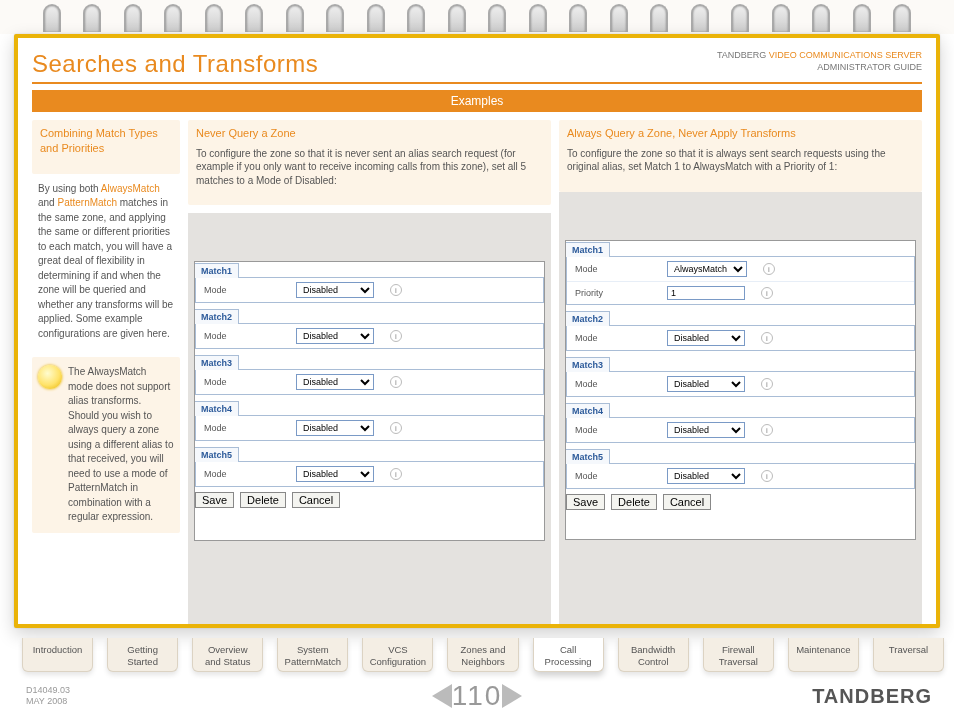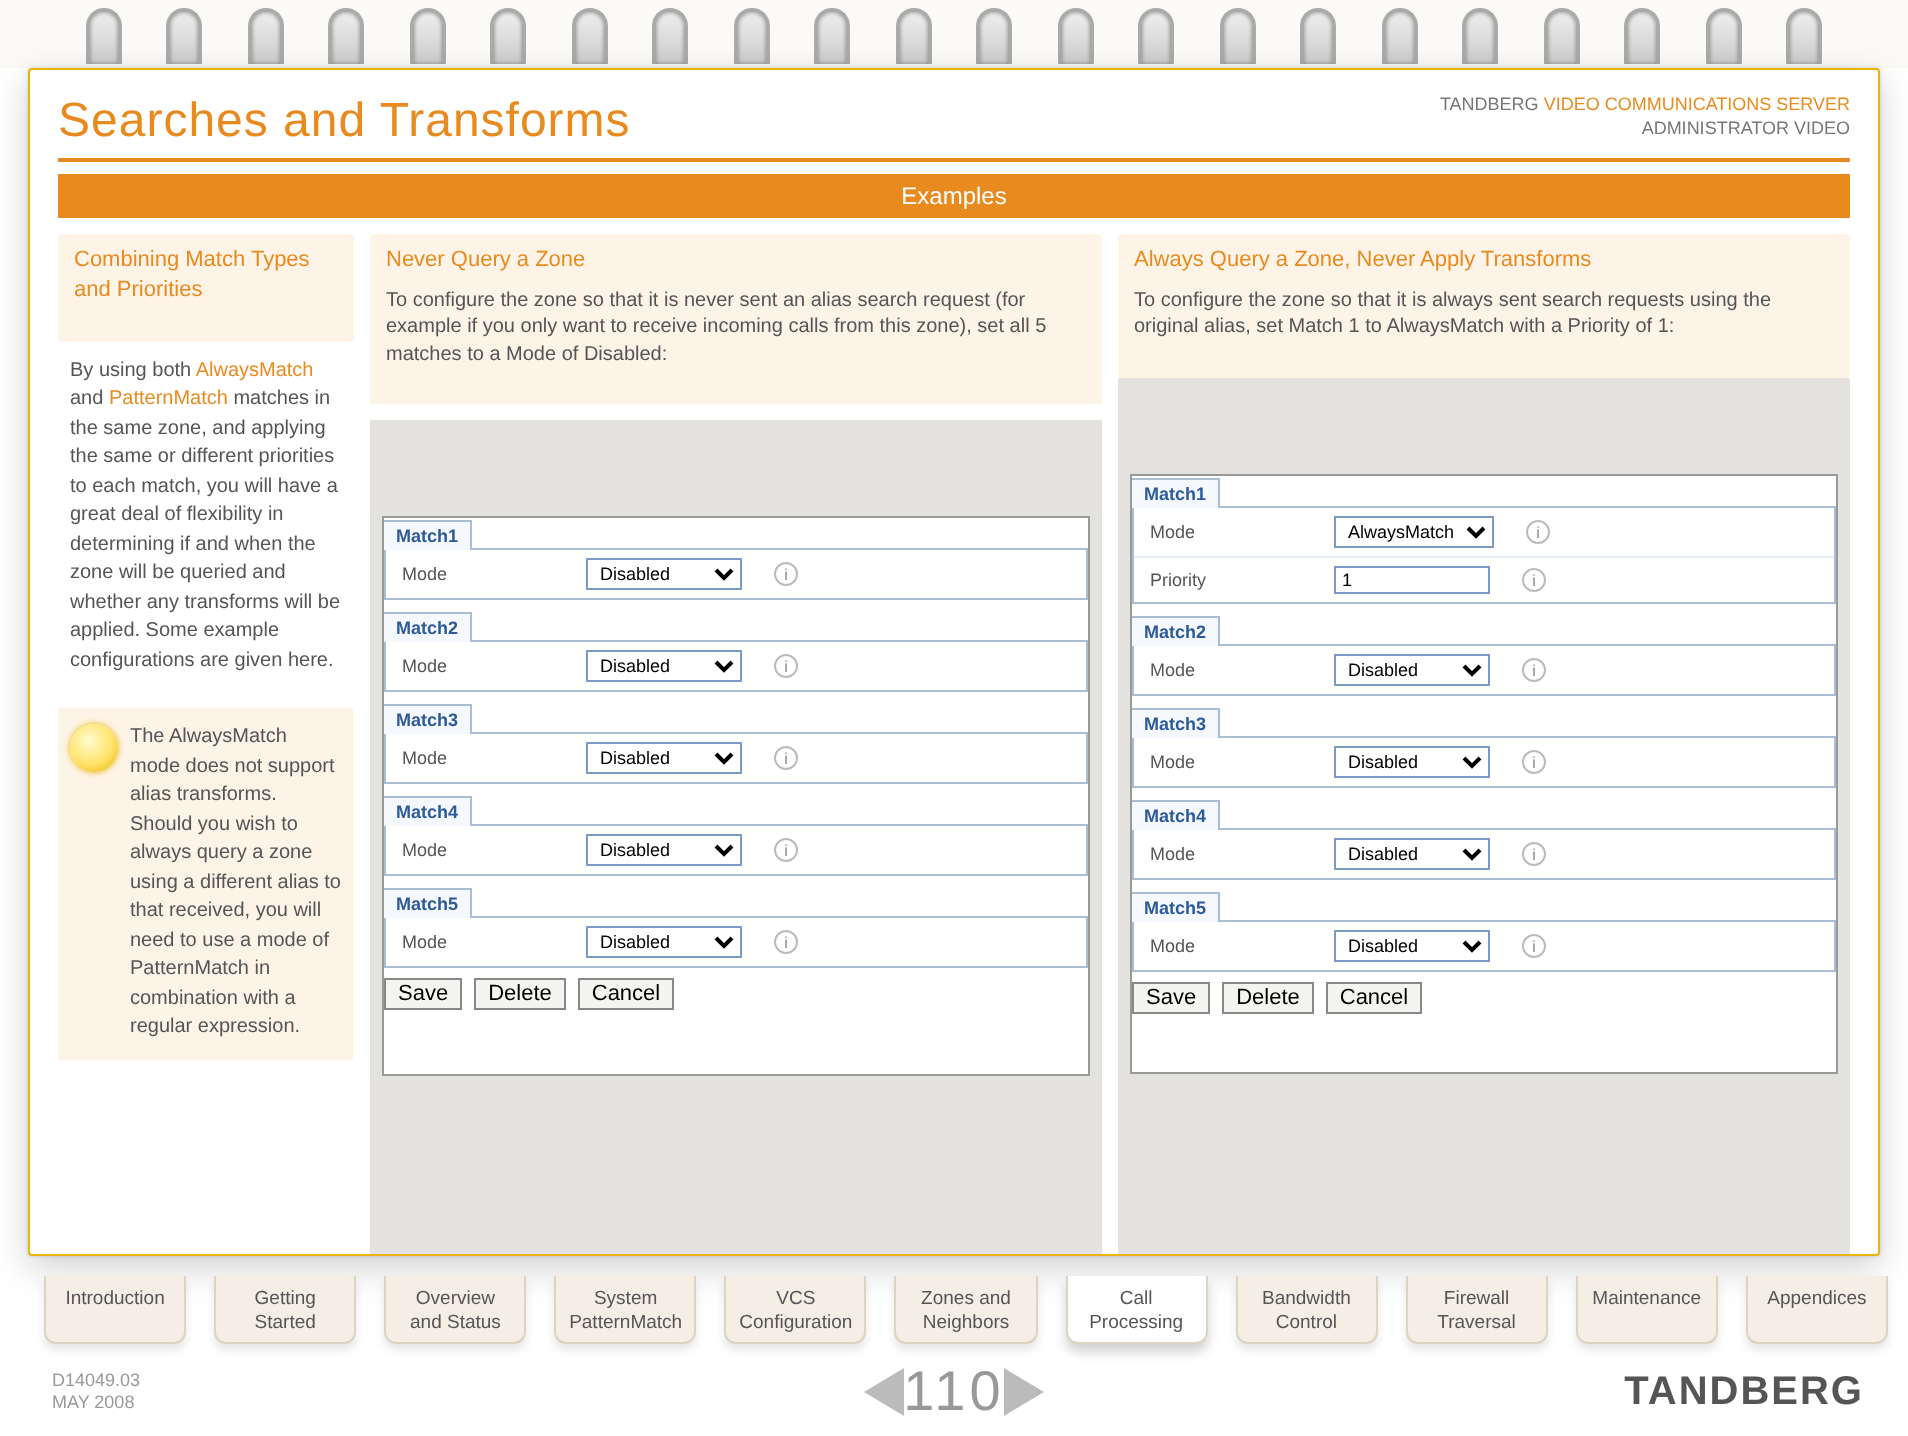--- a/index.html
+++ b/index.html
@@ -31,21 +31,21 @@
     border-radius: 10px 10px 0 0;
     position: relative;
     background: linear-gradient(#eee,#ccc);
     box-shadow: inset 0 0 2px #888;
     margin-top:4px;
   }
   .page {
     position: absolute;
     top: 34px; left: 14px; right: 14px; bottom: 90px;
     background: #fff;
-    border: 1px solid #eab308;
+    border: 4px solid #eab308;
     box-shadow: 0 6px 18px rgba(0,0,0,.18), 0 0 2px rgba(0,0,0,.15);
     border-radius: 2px;
     padding: 12px 14px 8px 14px;
     overflow: hidden;
   }
   .head-row {
     display: flex; justify-content: space-between; align-items: flex-start;
     border-bottom: 2px solid #e98a1f;
     padding-bottom: 4px;
   }
@@ -270,21 +270,21 @@
   <div class="ring"></div>
     <div class="ring"></div>
 </div>
 
 <div class="page">
 
   <div class="head-row">
     <h1>Searches and Transforms</h1>
     <div class="corp">
       <span>TANDBERG </span><span class="o">VIDEO COMMUNICATIONS SERVER</span><br>
-      <span>ADMINISTRATOR VIDEO</span>
+      <span>ADMINISTRATOR GUIDE</span>
     </div>
   </div>
 
   <div class="banner">Examples</div>
 
   <div class="cols">
 
     <div class="col-left">
       <div class="sec-head">Combining Match Types and Priorities</div>
       <div class="body-text">
@@ -417,21 +417,21 @@
     <div class="tab">Introduction</div>
     <div class="tab">Getting Started</div>
     <div class="tab">Overview and Status</div>
     <div class="tab">System PatternMatch</div>
     <div class="tab">VCS Configuration</div>
     <div class="tab">Zones and Neighbors</div>
     <div class="tab active">Call Processing</div>
     <div class="tab">Bandwidth Control</div>
     <div class="tab">Firewall Traversal</div>
     <div class="tab">Maintenance</div>
-    <div class="tab">Appendices</div>
+    <div class="tab">Traversal</div>
   </div>
 
 <div class="foot-left">
   <span>D14049.03</span><br>
   <span>MAY 2008</span>
 </div>
 <div class="page-num">
   <span class="arrow left"></span>
   <span>110</span>
   <span class="arrow right"></span>

